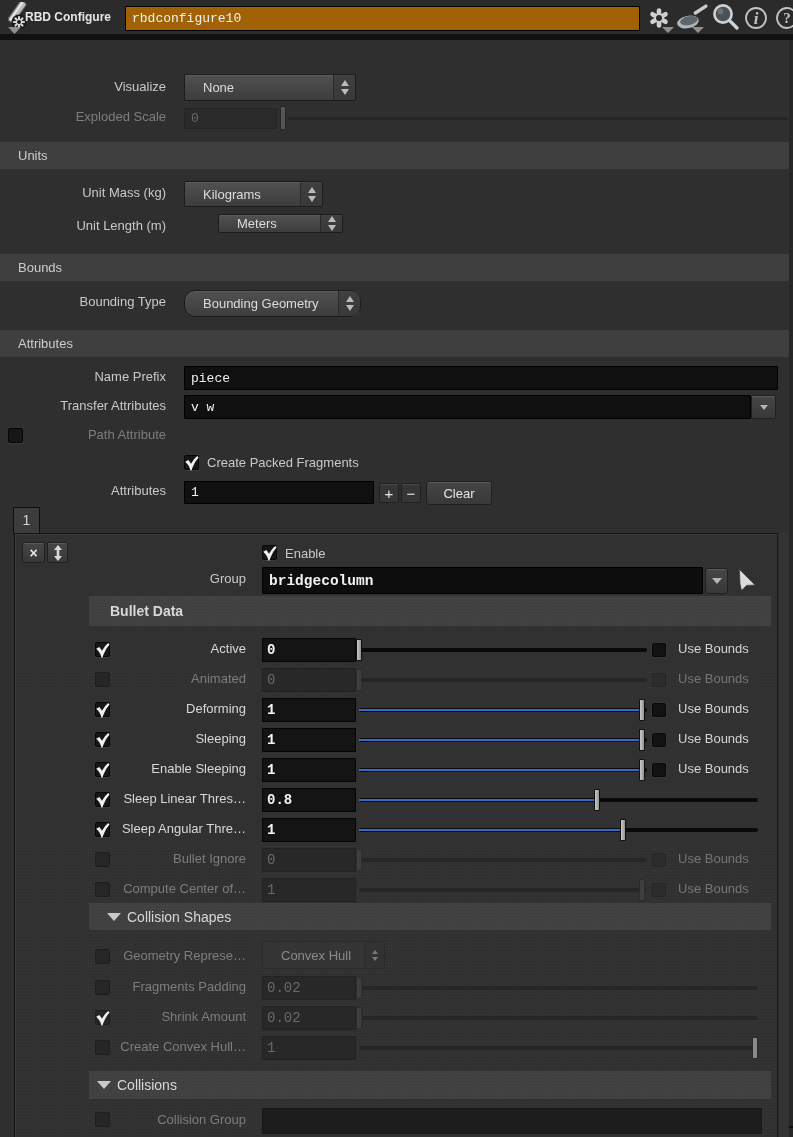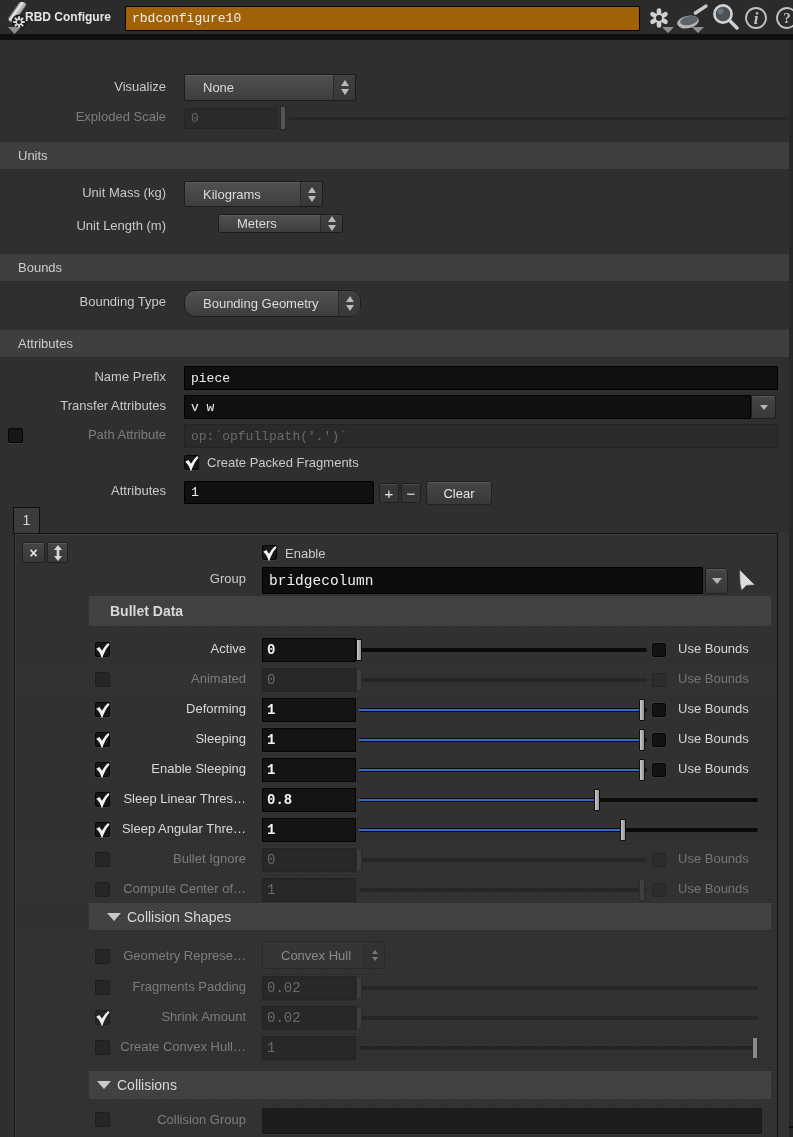--- a/index.html
+++ b/index.html
@@ -145,21 +145,20 @@
 <div class="bar" style="top:330px;">Attributes</div>
 <div class="lbl" style="left:0;width:166px;top:369px;">Name Prefix</div>
 <div class="tfield" style="left:184px;top:366px;width:594px;height:24px;background:#101010;">piece</div>
 <div class="lbl" style="left:0;width:166px;top:398px;">Transfer Attributes</div>
 <div class="tfield" style="left:184px;top:395px;width:567px;height:24px;background:#101010;">v w</div>
 <div class="btn" style="left:751px;top:395px;width:25px;height:24px;border-radius:2px;">
       <div class="tri-d" style="border-left-width:4px;border-right-width:4px;border-top-width:5px;border-top-color:#b5b5b5;"></div>
     </div>
 <div class="cb" style="left:8px;top:428px;"></div>
 <div class="lbl dis" style="left:0;width:166px;top:427px;">Path Attribute</div>
-<div class="tfield dfield" style="left:184px;top:424px;width:594px;height:24px;">op:`opfullpath('.')`</div>
 <div class="cb" style="left:184px;top:455px;"></div>
 <svg class="ckm" style="left:184px;top:455px;" width="16" height="16" viewBox="0 0 16 16">
       <path d="M1.2 6.8 L4.4 5 L7 8.8 Q9.8 3.6 13.2 1 L14.6 2.6 Q10.8 6.5 8.3 13 Q7.8 14.6 7.4 15.6 L6.4 15.6 Q5.6 10.8 1.2 6.8 Z" fill="#f0f0f0"></path>
     </svg>
 <div class="lbl" style="left:207px;top:455px;text-align:left;">Create Packed Fragments</div>
 <div class="lbl" style="left:0;width:166px;top:483px;">Attributes</div>
 <div class="tfield" style="left:184px;top:481px;width:190px;height:23px;background:#101010;">1</div>
 <div class="btn" style="left:379px;top:483px;width:20px;height:20px;font-size:15px;background:#363636;box-shadow:inset 0 1px 0 #4a4a4a;">+</div>
 <div class="btn" style="left:401px;top:483px;width:20px;height:20px;font-size:15px;background:#363636;box-shadow:inset 0 1px 0 #4a4a4a;">−</div>
 <div class="btn" style="left:426px;top:481px;width:66px;height:24px;font-size:13px;border-radius:3px;">Clear</div>
@@ -170,21 +169,21 @@
       <svg width="12" height="16" viewBox="0 0 12 16">
         <path d="M6 0 L10 5 L7.3 5 L7.3 11 L10 11 L6 16 L2 11 L4.7 11 L4.7 5 L2 5 Z" fill="#d9d9d9"></path>
       </svg>
     </div>
 <div class="cb" style="left:262px;top:545px;"></div>
 <svg class="ckm" style="left:262px;top:545px;" width="16" height="16" viewBox="0 0 16 16">
       <path d="M1.2 6.8 L4.4 5 L7 8.8 Q9.8 3.6 13.2 1 L14.6 2.6 Q10.8 6.5 8.3 13 Q7.8 14.6 7.4 15.6 L6.4 15.6 Q5.6 10.8 1.2 6.8 Z" fill="#f0f0f0"></path>
     </svg>
 <div class="lbl" style="left:285px;top:546px;text-align:left;">Enable</div>
 <div class="lbl" style="left:0;width:246px;top:571px;">Group</div>
-<div class="tfield" style="left:262px;top:567px;width:441px;height:27px;background:#0d0d0d;font-size:14.5px;font-weight:normal;">bridgecolumn</div>
+<div class="tfield" style="left:262px;top:567px;width:441px;height:27px;background:#0d0d0d;font-size:14.5px;font-weight:bold;">bridgecolumn</div>
 <div class="btn" style="left:705px;top:568px;width:23px;height:26px;border-radius:3px;">
       <div class="tri-d" style="border-left-width:5px;border-right-width:5px;border-top-width:6px;border-top-color:#b5b5b5;"></div>
     </div>
 <svg class="abs" style="left:736px;top:567px;" width="22" height="25" viewBox="0 0 22 25">
       <path d="M3.5 2.5 L19 18 L10.5 18.4 L5.5 23.5 L4 16.5 Z" fill="#dcdcdc" stroke="#3e3e3e" stroke-width="0.7"></path>
     </svg>
 <div class="blockbar" style="top:596px;height:30px;font-size:14px;font-weight:bold;padding-left:21px;">Bullet Data</div>
 <div class="stip" style="left:15px;top:665px;width:762px;height:30px;"></div>
 <div class="stip" style="left:15px;top:845px;width:762px;height:60px;"></div>
 <div class="cb" style="left:95px;top:642px;"></div>

